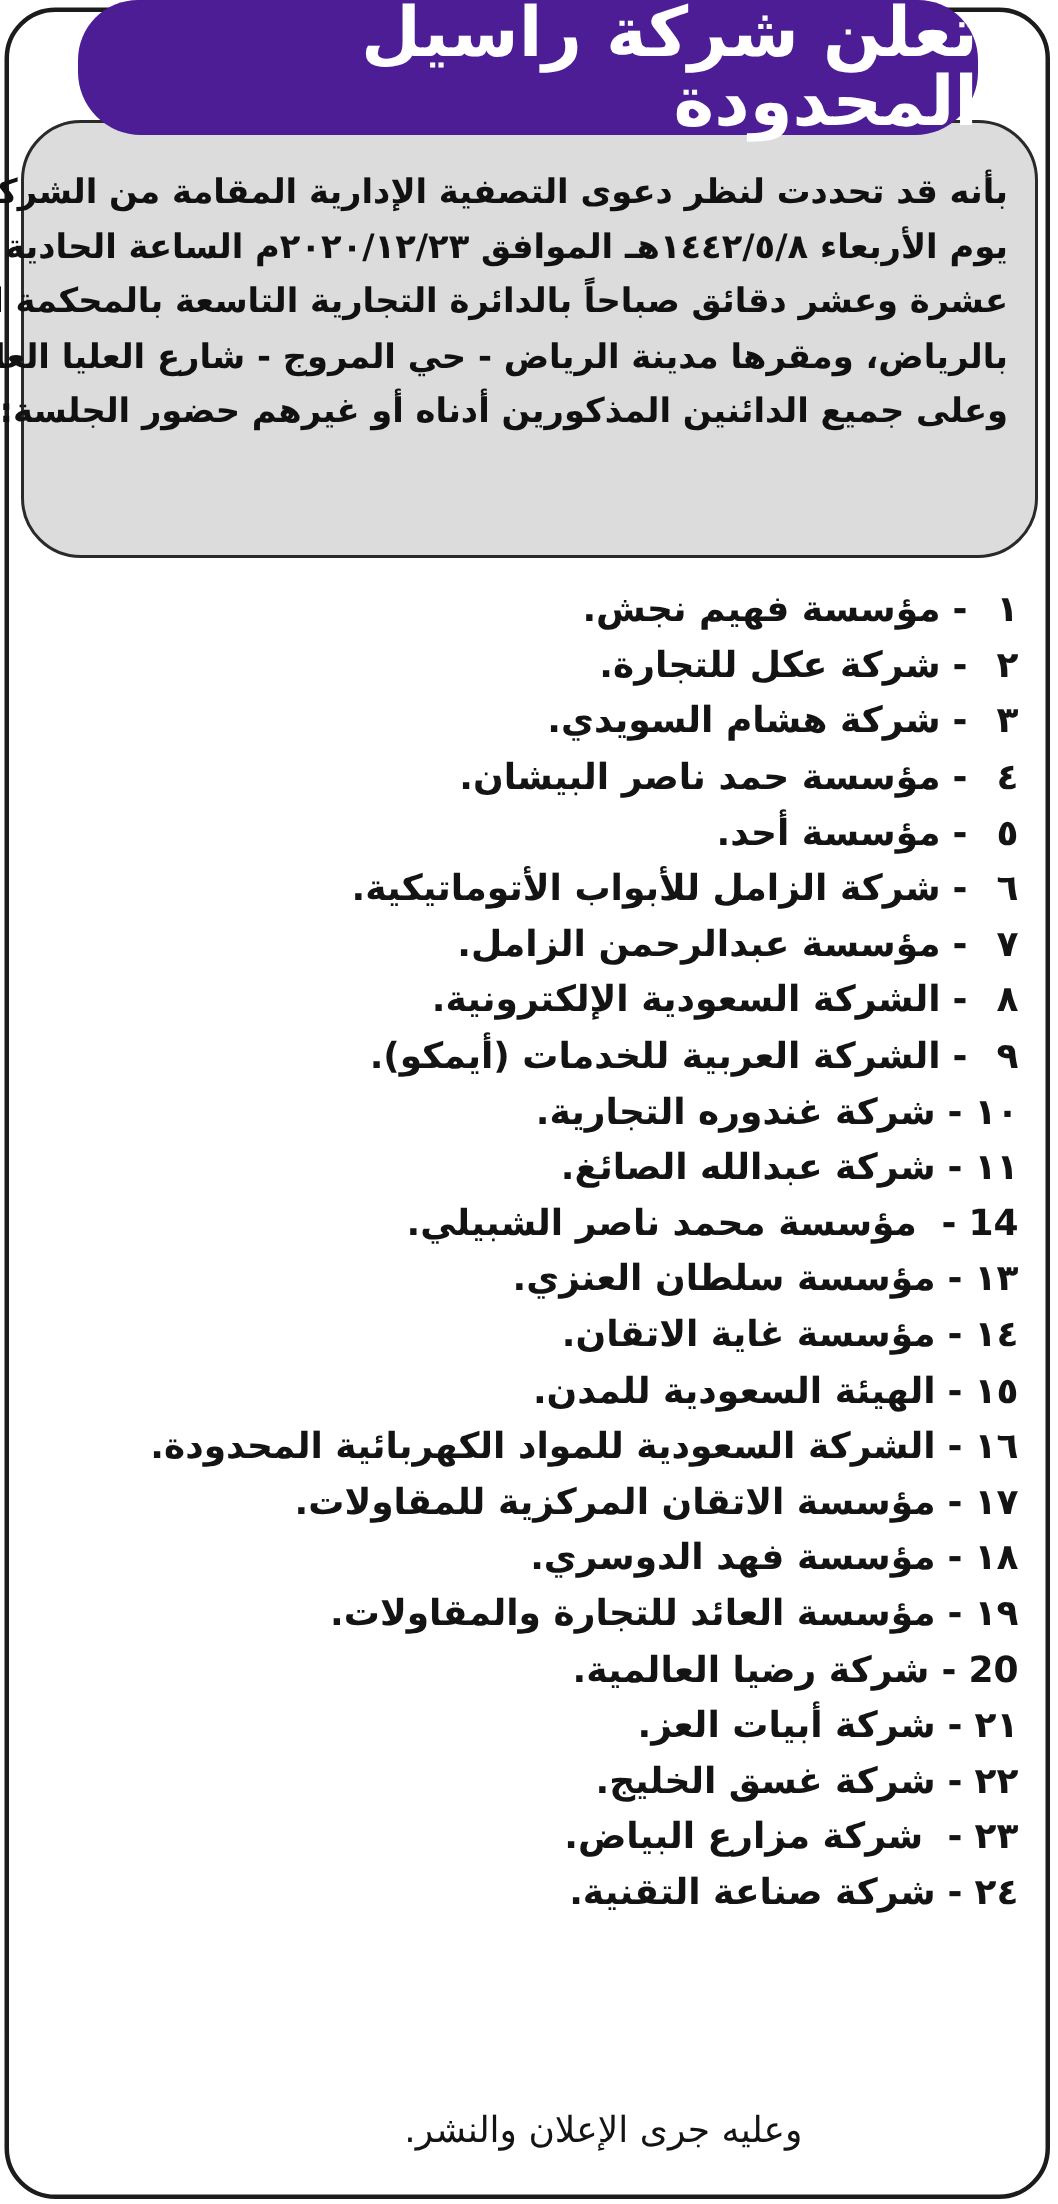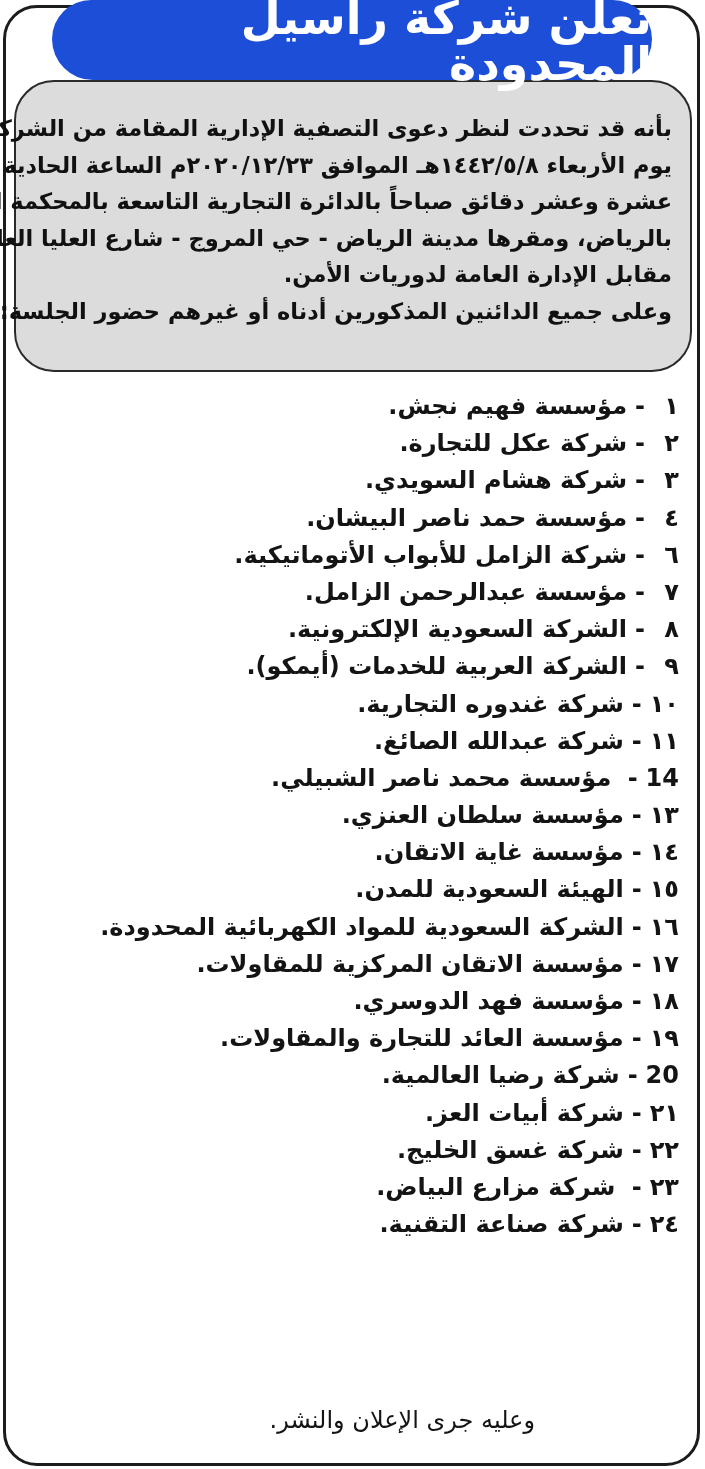--- a/index.html
+++ b/index.html
@@ -11,27 +11,27 @@
       left: 3px; top: 5px;
       width: 697px; height: 1461px;
       border: 3px solid #1c1c1c;
       border-radius: 34px;
       background: #fff;
     }
 
     .title-pill {
       position: absolute;
       left: 52px; top: 0px;
-      width: 600px; height: 80px;
-      background: #1d4ed8;
+      width: 600px; height: 90px;
+      background: #4c1d95;
       border-radius: 0 0 42px 42px / 0 0 42px 42px;
       border-top-left-radius: 40px;
       border-top-right-radius: 40px;
       z-index: 3;
-      display: flex; align-items: center; justify-content: center;
+      display: flex; align-items: flex-end; justify-content: center;
     }
     .title-text {
       direction: rtl;
       color: #ffffff;
       font-family: "DejaVu Sans", sans-serif;
       font-weight: bold;
       font-size: 46px;
       letter-spacing: 0px;
       line-height: 1;
       padding-top: 2px;
@@ -99,29 +99,29 @@
 
 <div class="title-pill">
   <div class="title-text">تعلن شركة راسيل المحدودة</div>
 </div>
 
 <div class="intro-box">
   <div class="intro-line">بأنه قد تحددت لنظر دعوى التصفية الإدارية المقامة من الشركة جلسة</div>
   <div class="intro-line">يوم الأربعاء ١٤٤٢/٥/٨هـ الموافق ٢٠٢٠/١٢/٢٣م الساعة الحادية</div>
   <div class="intro-line">عشرة وعشر دقائق صباحاً بالدائرة التجارية التاسعة بالمحكمة التجارية</div>
   <div class="intro-line">بالرياض، ومقرها مدينة الرياض - حي المروج - شارع العليا العام -</div>
-  <div class="intro-line short">مقابل الإدارة العامة لدوريات الأمن.</div>
   <div class="intro-line short">وعلى جميع الدائنين المذكورين أدناه أو غيرهم حضور الجلسة:</div>
 </div>
 
 <div class="list" id="creditors-list">
     <div class="list-item"><span class="num">١</span><span class="dash">-</span><span class="name">مؤسسة فهيم نجش.</span></div>
     <div class="list-item"><span class="num">٢</span><span class="dash">-</span><span class="name">شركة عكل للتجارة.</span></div>
     <div class="list-item"><span class="num">٣</span><span class="dash">-</span><span class="name">شركة هشام السويدي.</span></div>
     <div class="list-item"><span class="num">٤</span><span class="dash">-</span><span class="name">مؤسسة حمد ناصر البيشان.</span></div>
+    <div class="list-item"><span class="num">٥</span><span class="dash">-</span><span class="name">مؤسسة أحد.</span></div>
     <div class="list-item"><span class="num">٦</span><span class="dash">-</span><span class="name">شركة الزامل للأبواب الأتوماتيكية.</span></div>
     <div class="list-item"><span class="num">٧</span><span class="dash">-</span><span class="name">مؤسسة عبدالرحمن الزامل.</span></div>
     <div class="list-item"><span class="num">٨</span><span class="dash">-</span><span class="name">الشركة السعودية الإلكترونية.</span></div>
     <div class="list-item"><span class="num">٩</span><span class="dash">-</span><span class="name">الشركة العربية للخدمات (أيمكو).</span></div>
     <div class="list-item"><span class="num">١٠</span><span class="dash">-</span><span class="name">شركة غندوره التجارية.</span></div>
     <div class="list-item"><span class="num">١١</span><span class="dash">-</span><span class="name">شركة عبدالله  الصائغ.</span></div>
     <div class="list-item"><span class="num">14</span><span class="dash">-</span><span class="name"> مؤسسة محمد ناصر الشبيلي.</span></div>
     <div class="list-item"><span class="num">١٣</span><span class="dash">-</span><span class="name">مؤسسة سلطان العنزي.</span></div>
     <div class="list-item"><span class="num">١٤</span><span class="dash">-</span><span class="name">مؤسسة غاية الاتقان.</span></div>
     <div class="list-item"><span class="num">١٥</span><span class="dash">-</span><span class="name">الهيئة السعودية للمدن.</span></div>

